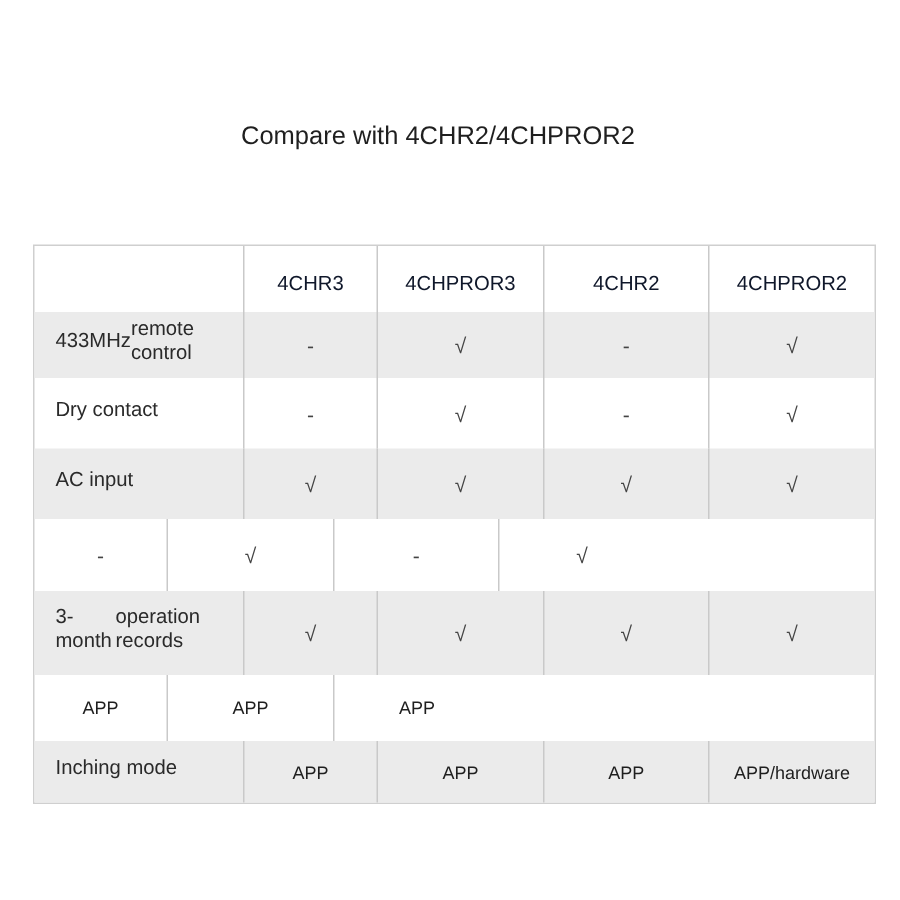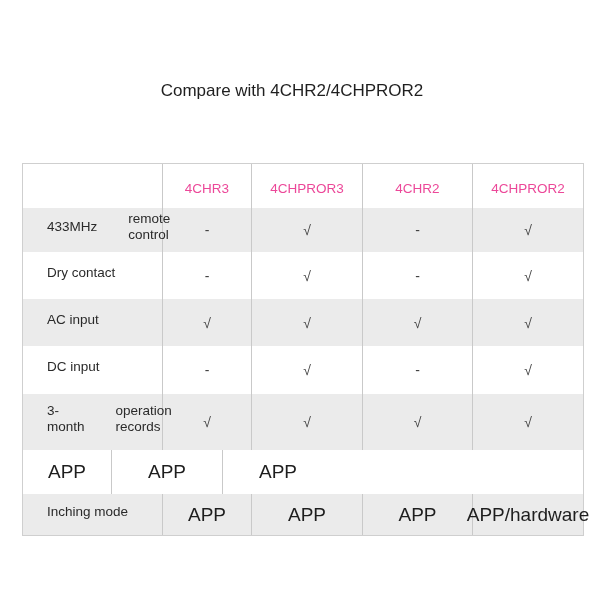--- a/index.html
+++ b/index.html
@@ -48,40 +48,39 @@
       font-size: 13.5px;
       color: #2a2a2a;
       border-right: 1px solid #c9c9c9;
       text-align: center;
       line-height: 16px;
     }
     .cell:last-child { border-right: none; }
     .cell.label {
       justify-content: flex-start;
       text-align: left;
-      padding-left: 24px;
+      padding-left: 14px;
       padding-bottom: 6px;
-      gap: 31px;
     }
     .c0 { width: 140px; }
     .c1 { width: 89px; }
     .c2 { width: 111px; }
     .c3 { width: 110px; }
     .c4 { width: 110px; }
     .h-header { height: 44px; }
     .h-r1 { height: 44px; }
     .h-r2 { height: 47px; }
     .h-r3 { height: 47px; }
     .h-r4 { height: 48px; }
     .h-r5 { height: 56px; }
     .h-r6 { height: 44px; }
     .h-r7 { height: 41px; }
-    .hdr { font-size: 13.5px; color: #ec4899; padding-top: 6px; }
+    .hdr { font-size: 13.5px; color: #0f172a; padding-top: 6px; }
     .mark { font-size: 14px; color: #444; }
-    .txt { font-size: 19px; color: #1e1e1e; padding-top: 0; }
+    .txt { font-size: 12px; color: #1e1e1e; padding-top: 0; }
     .label-lines span { display: block; }
   </style>
 </head>
 <body>
 
 <div class="title">Compare with 4CHR2/4CHPROR2</div>
 
 <div class="table">
 
   <div class="row h-header">
@@ -113,21 +112,20 @@
 
   <div class="row shade h-r3">
     <div class="cell c0 label">AC input</div>
     <div class="cell c1 mark">√</div>
     <div class="cell c2 mark">√</div>
     <div class="cell c3 mark">√</div>
     <div class="cell c4 mark">√</div>
   </div>
 
   <div class="row h-r4">
-    <div class="cell c0 label">DC input</div>
     <div class="cell c1 mark">-</div>
     <div class="cell c2 mark">√</div>
     <div class="cell c3 mark">-</div>
     <div class="cell c4 mark">√</div>
   </div>
 
   <div class="row shade h-r5">
     <div class="cell c0 label label-lines">
       <span>3-month</span>
       <span>operation records</span>

